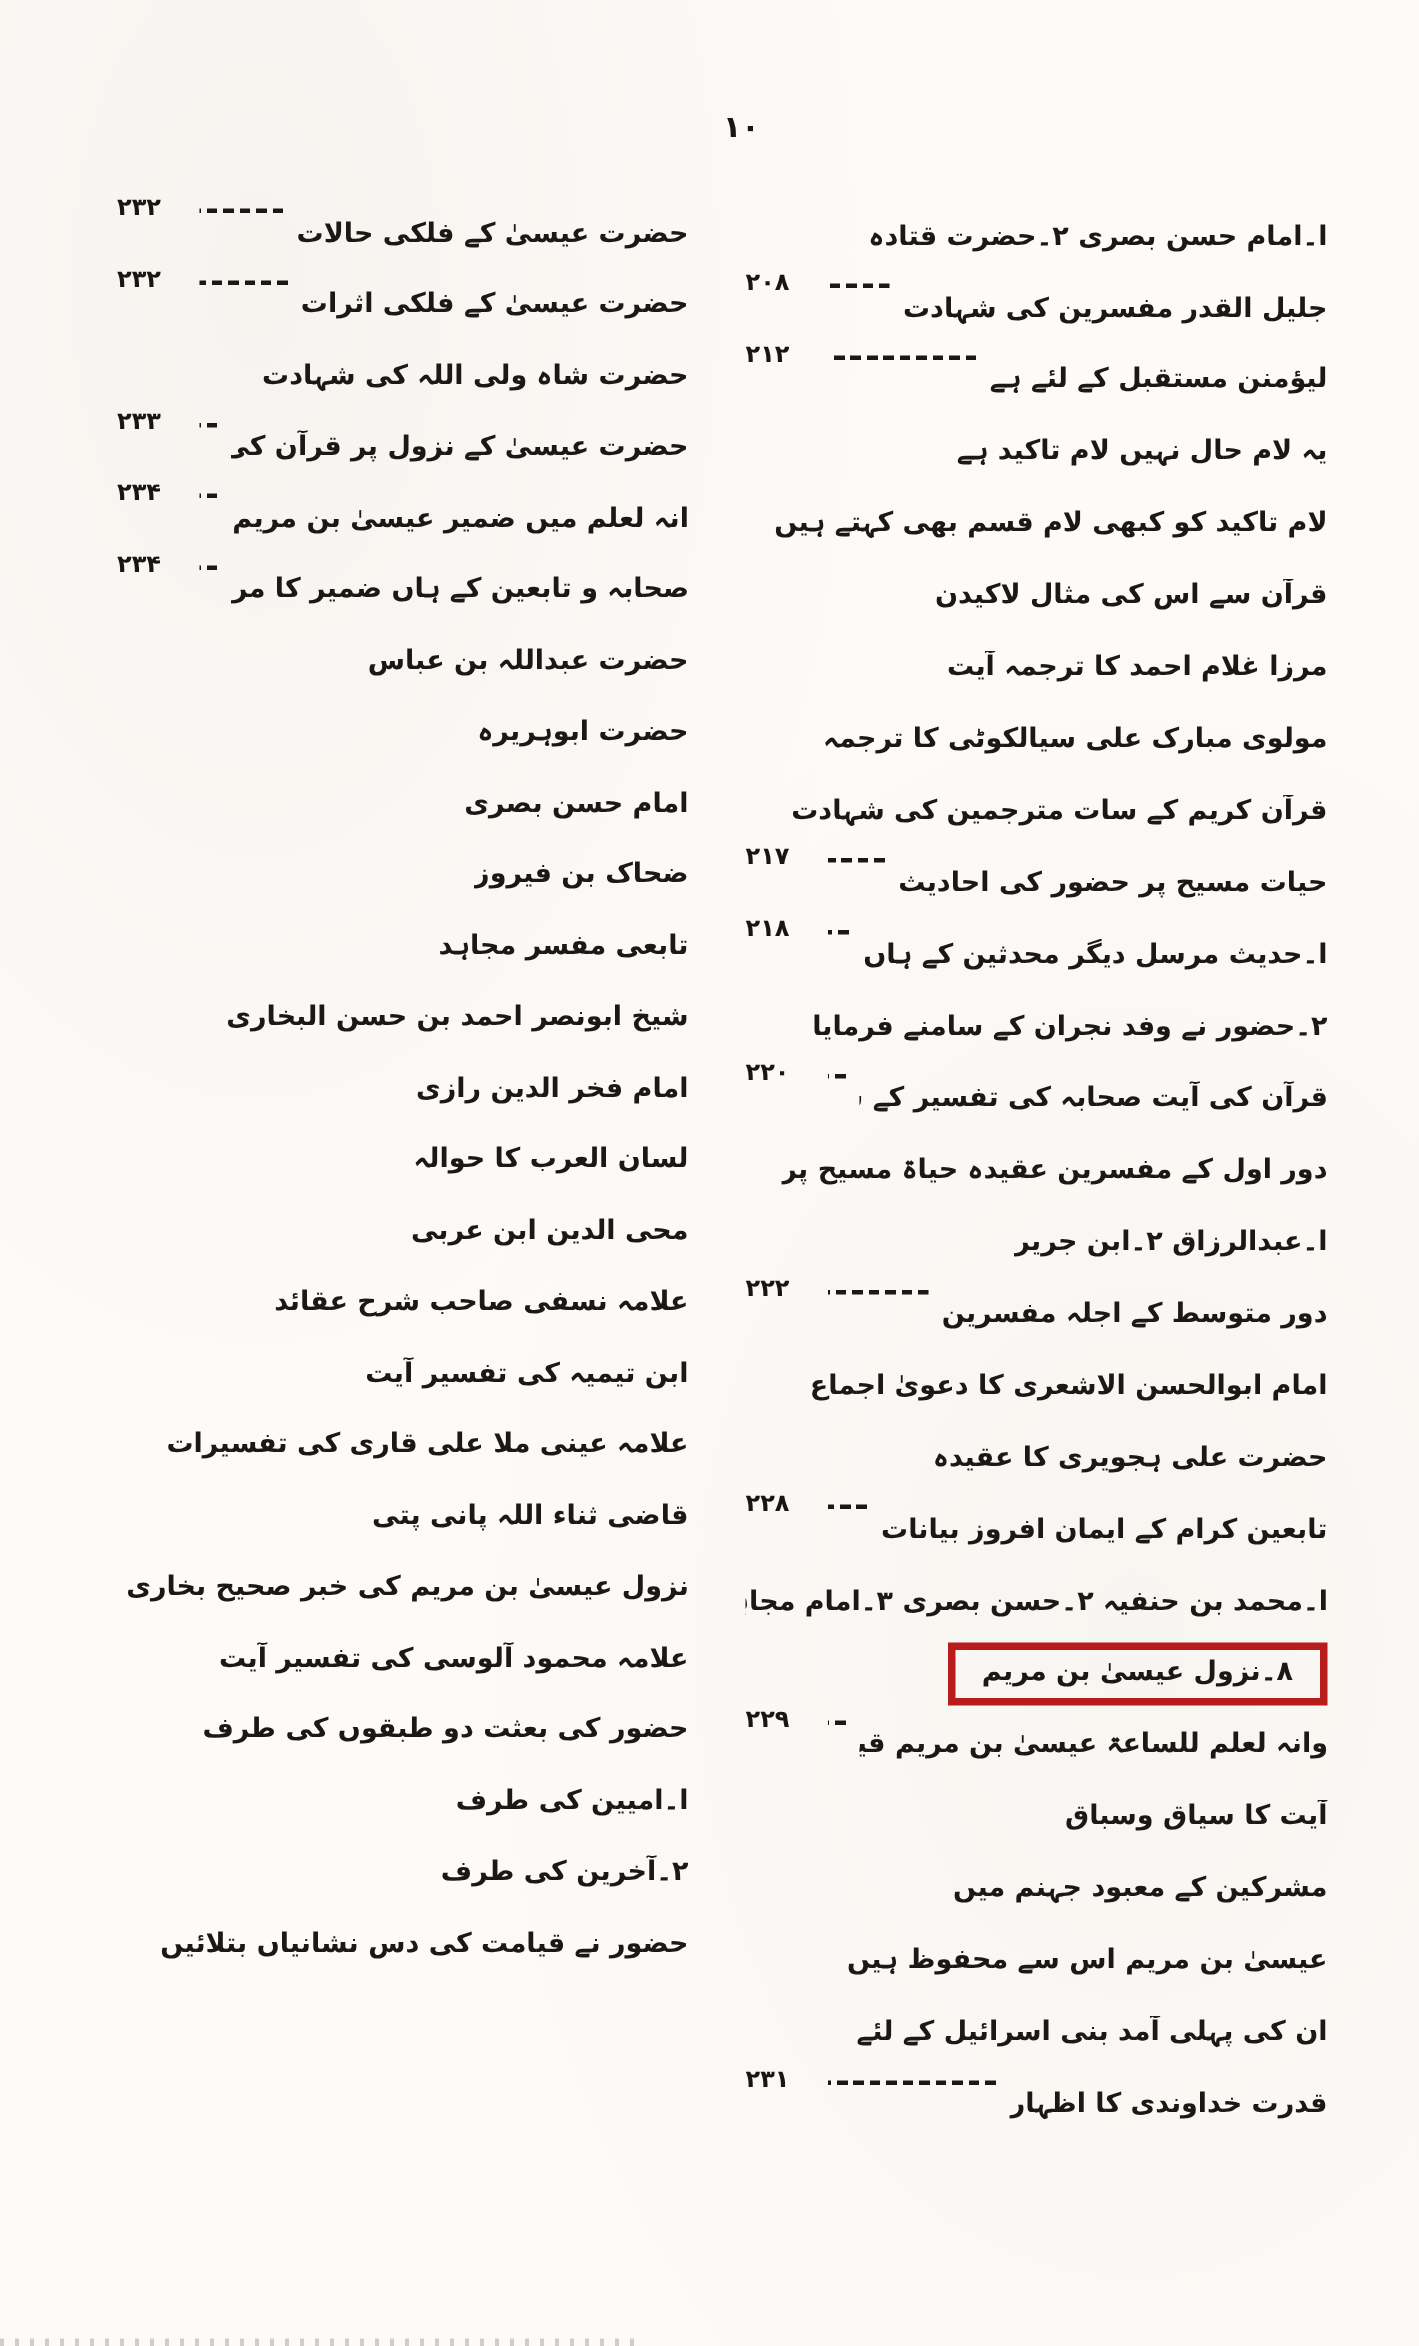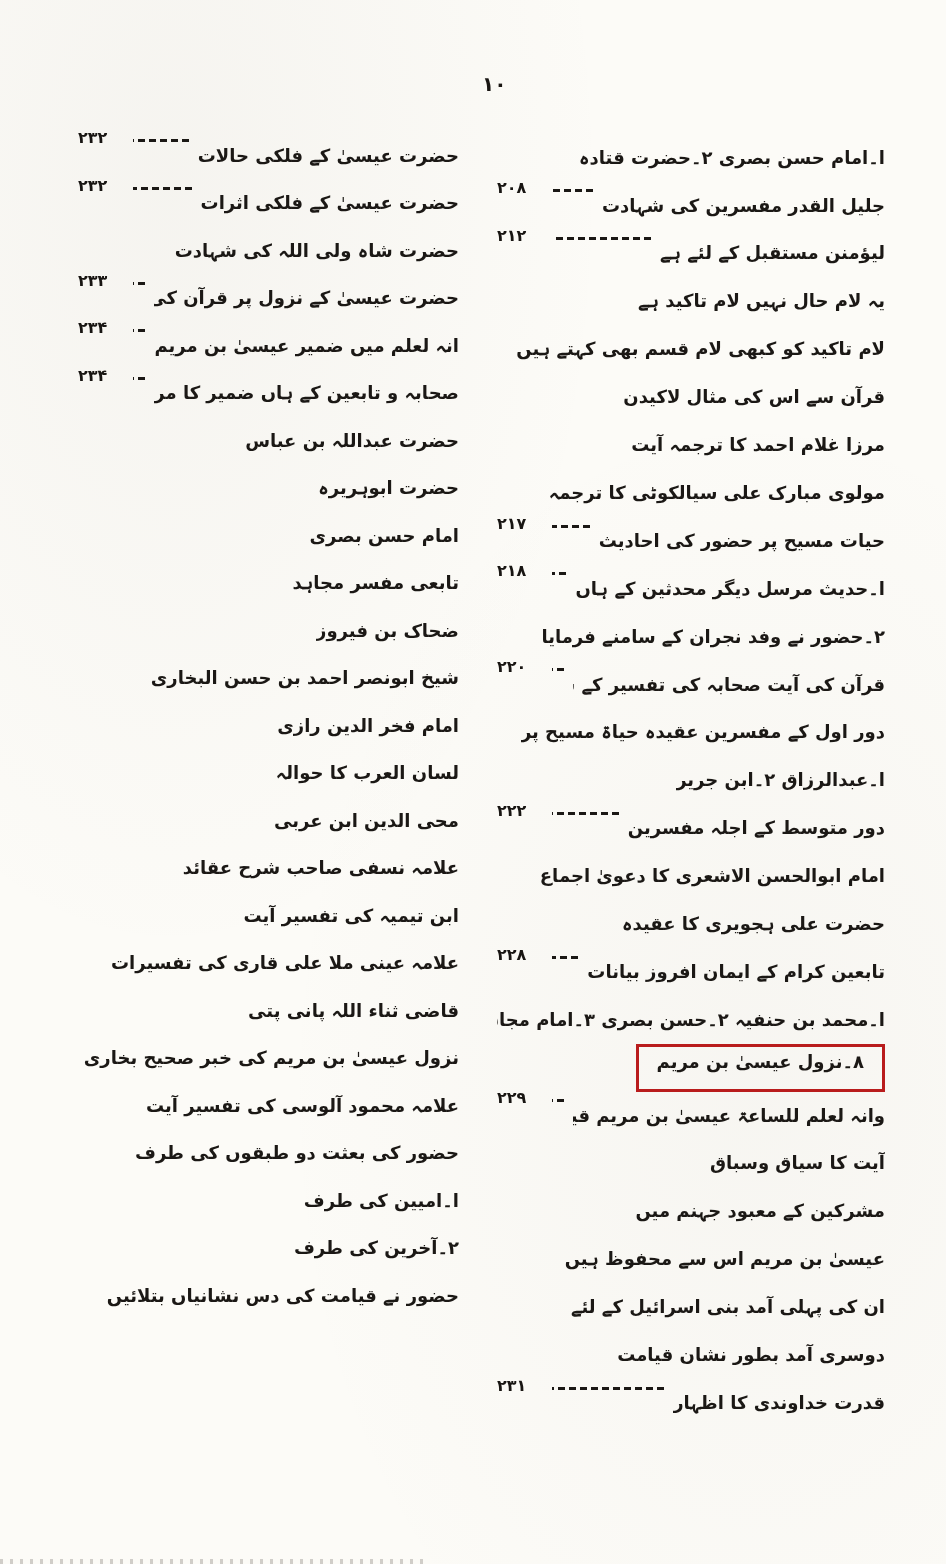--- a/index.html
+++ b/index.html
@@ -31,22 +31,22 @@
     display:flex;align-items:center;justify-content:flex-start;
     direction:rtl;
   }
   .toc-col.right .row{height:47.9px;}
   .toc-col.left  .row{height:47.5px;}
   .title{
     white-space:nowrap;flex:0 1 auto;min-width:0;overflow:hidden;
     font-size:18px;font-weight:bold;color:#1b1815;line-height:1.25;margin-top:36px;
   }
   .title.boxed{
-    border:3px solid #b91c1c;
-    padding:4px 18px 16px 18px;
+    border:5px solid #b91c1c;
+    padding:4px 18px 6px 18px;
     overflow:visible;
   }
   .leader{
     flex:1 1 auto;min-width:12px;height:3px;
     margin:0 9px;align-self:center;position:relative;top:3px;
     background:repeating-linear-gradient(to left,#1b1815 0 7px,transparent 7px 11px);
   }
   .pagenum{
     flex:0 0 auto;width:46px;direction:ltr;text-align:left;
     font-size:16px;font-weight:bold;color:#181512;
@@ -84,20 +84,23 @@
     <div class="row">
       <span class="title">قرآن سے اس کی مثال لاکیدن</span>
     </div>
     <div class="row">
       <span class="title">مرزا غلام احمد کا ترجمہ آیت</span>
     </div>
     <div class="row">
       <span class="title">مولوی مبارک علی سیالکوٹی کا ترجمہ</span>
     </div>
     <div class="row">
+      <span class="title">قرآن کریم کے سات مترجمین کی شہادت</span>
+    </div>
+    <div class="row">
       <span class="title">حیات مسیح پر حضور کی احادیث</span>
       <span class="leader"></span>
       <span class="pagenum">۲۱۷</span>
     </div>
     <div class="row">
       <span class="title">ا۔حدیث مرسل دیگر محدثین کے ہاں</span>
       <span class="leader"></span>
       <span class="pagenum">۲۱۸</span>
     </div>
     <div class="row">
@@ -145,23 +148,20 @@
       <span class="title">آیت کا سیاق وسباق</span>
     </div>
     <div class="row">
       <span class="title">مشرکین کے معبود جہنم میں</span>
     </div>
     <div class="row">
       <span class="title">عیسیٰ بن مریم اس سے محفوظ ہیں</span>
     </div>
     <div class="row">
       <span class="title">ان کی پہلی آمد بنی اسرائیل کے لئے</span>
-    </div>
-    <div class="row">
-      <span class="title">دوسری آمد بطور نشان قیامت</span>
     </div>
     <div class="row">
       <span class="title">قدرت خداوندی کا اظہار</span>
       <span class="leader"></span>
       <span class="pagenum">۲۳۱</span>
     </div>
   </div>
 <div class="toc-col left">
     <div class="row">
       <span class="title">حضرت عیسیٰ کے فلکی حالات</span>
@@ -194,26 +194,26 @@
     <div class="row">
       <span class="title">حضرت عبداللہ بن عباس</span>
     </div>
     <div class="row">
       <span class="title">حضرت ابوہریرہ</span>
     </div>
     <div class="row">
       <span class="title">امام حسن بصری</span>
     </div>
     <div class="row">
+      <span class="title">ضحاک بن فیروز</span>
+    </div>
+    <div class="row">
       <span class="title">تابعی مفسر مجاہد</span>
     </div>
     <div class="row">
-      <span class="title">ضحاک بن فیروز</span>
-    </div>
-    <div class="row">
       <span class="title">شیخ ابونصر احمد بن حسن البخاری</span>
     </div>
     <div class="row">
       <span class="title">امام فخر الدین رازی</span>
     </div>
     <div class="row">
       <span class="title">لسان العرب کا حوالہ</span>
     </div>
     <div class="row">
       <span class="title">محی الدین ابن عربی</span>

